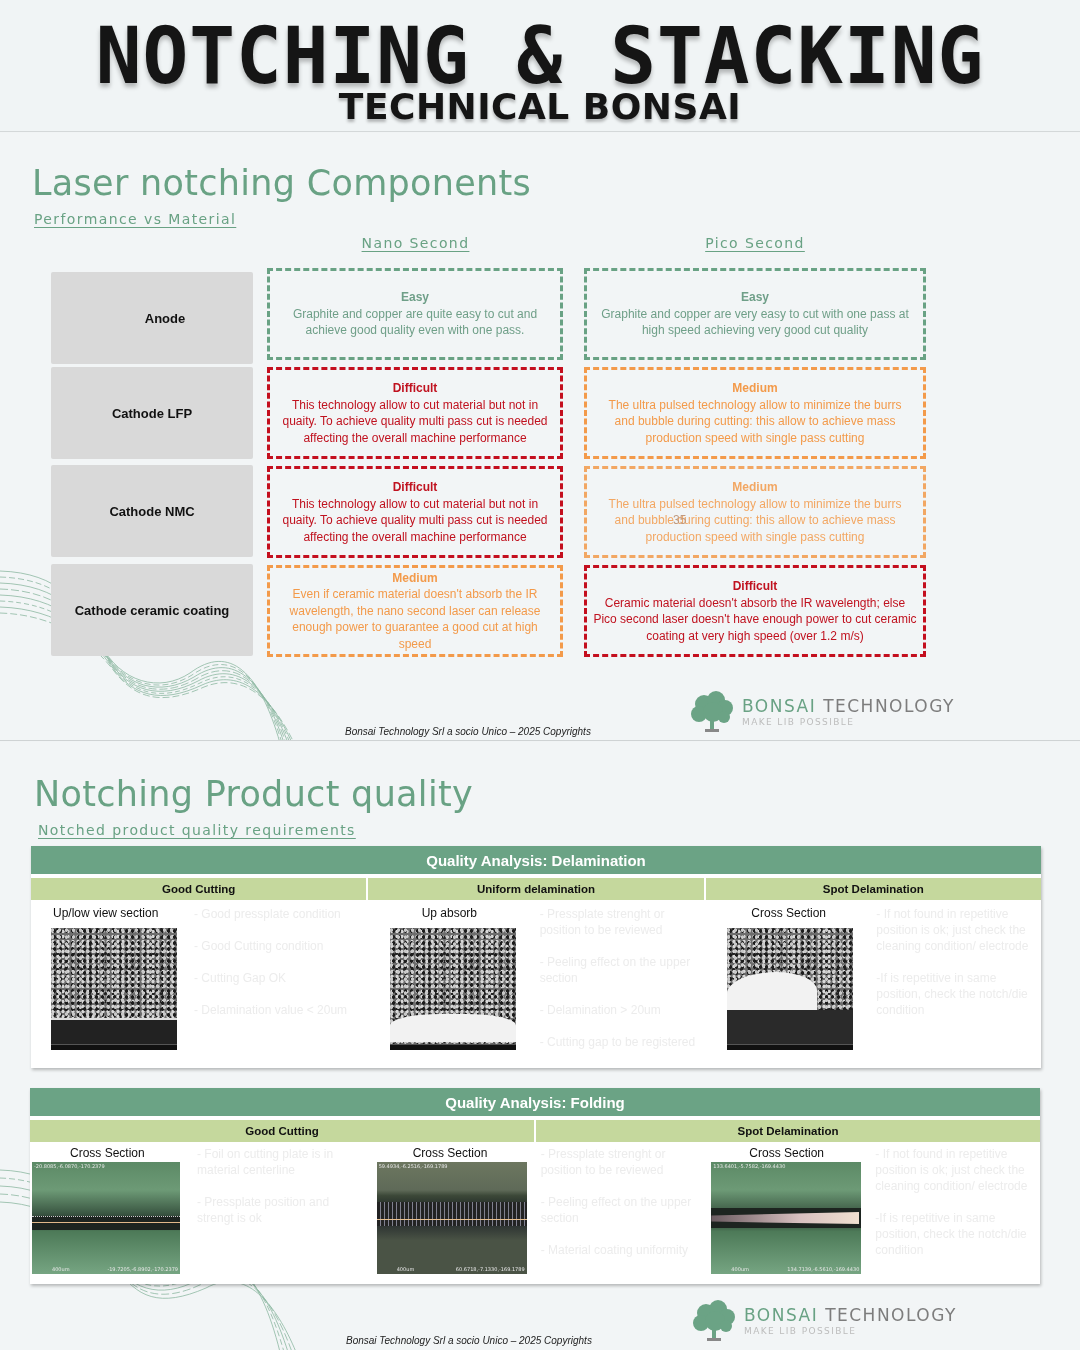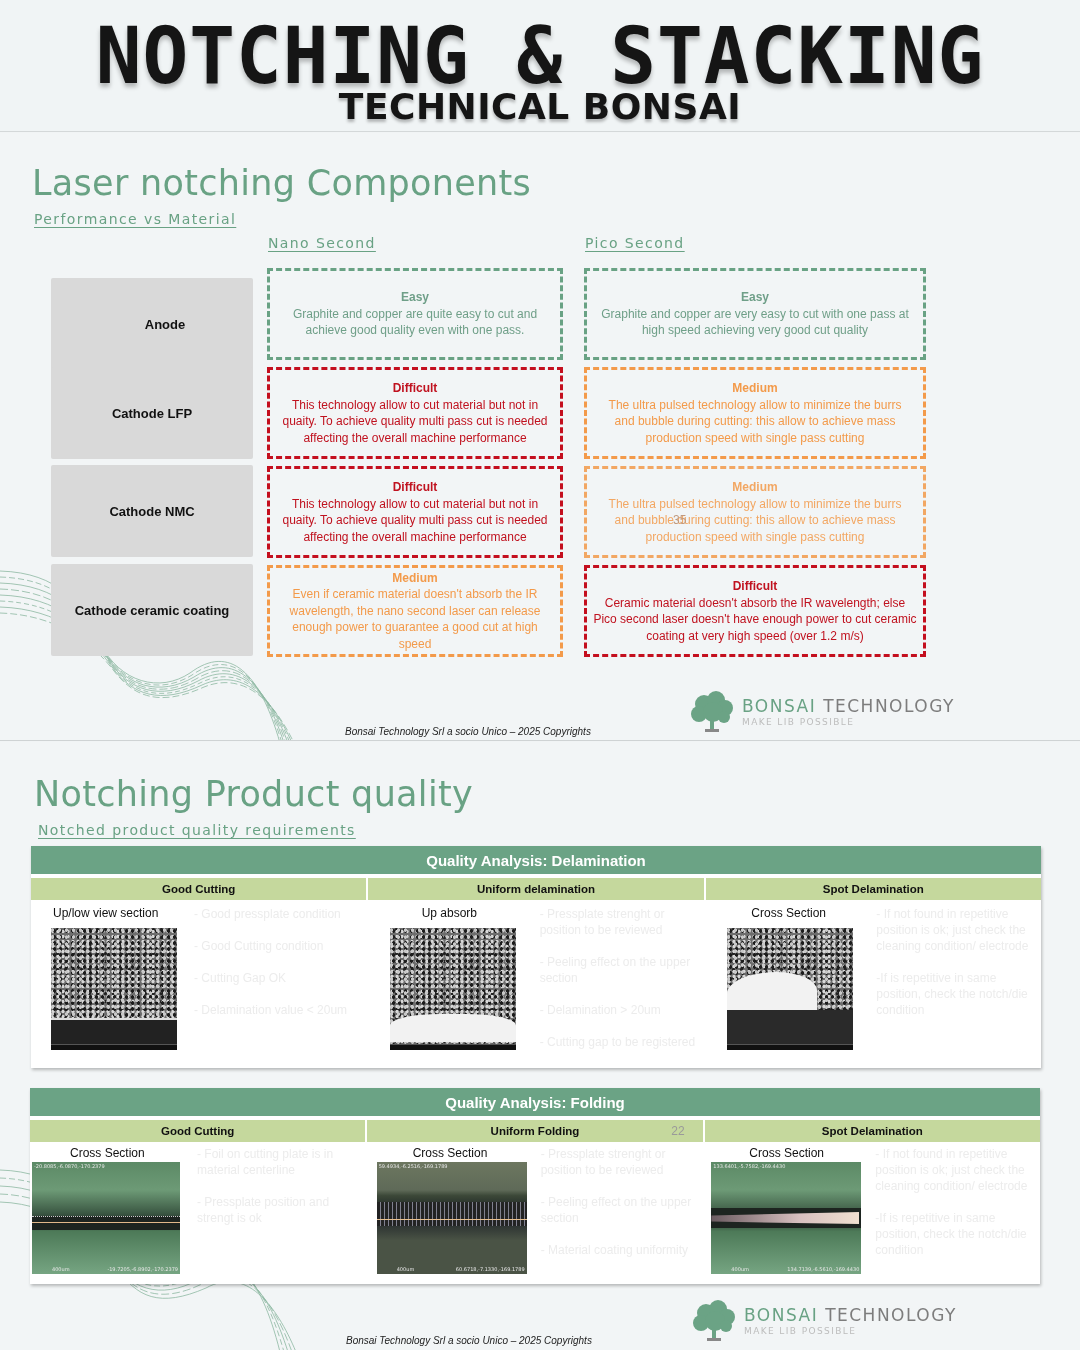--- a/index.html
+++ b/index.html
@@ -11,21 +11,21 @@
   .header .main-title { position: absolute; left: 0; right: 0; top: 14px; font-family: "DejaVu Sans Mono", monospace; font-weight: bold; font-size: 76px; letter-spacing: 1px; color: #151515; text-shadow: 0 4px 4px rgba(0,0,0,0.25); line-height: 84px; transform: scaleY(1.02); }
   .header .sub-title { position: absolute; left: 0; right: 0; top: 88px; font-family: "DejaVu Sans", sans-serif; font-weight: bold; font-size: 36px; color: #151515; text-shadow: 0 3px 3px rgba(0,0,0,0.25); line-height: 38px; letter-spacing: 0.5px; }
 
   
   .slide { position: absolute; left: 0; width: 1080px; background: #f2f5f6; overflow: hidden; }
   .slide1 { top: 133px; height: 608px; border-bottom: 1px solid #cfd3d4; }
   .slide2 { top: 742px; height: 608px; }
 
   .slide-title { position: absolute; font-family: "DejaVu Sans", sans-serif; color: #69a284; font-size: 35px; letter-spacing: 0.3px; }
   .slide-sub { position: absolute; font-family: "DejaVu Sans", sans-serif; color: #69a284; font-size: 14px; letter-spacing: 1.4px; text-decoration: underline; text-underline-offset: 3px; }
-  .col-head { position: absolute; color: #69a284; font-size: 14px; letter-spacing: 1.4px; text-decoration: underline; text-underline-offset: 3px; }
+  .col-head { position: absolute; color: #69a284; font-size: 14px; letter-spacing: 1.4px; text-decoration: underline; text-underline-offset: 3px; text-align: center; }
 
   .mat { position: absolute; left: 51px; width: 202px; height: 92px; background: #d9d9d9; display: flex; align-items: center; justify-content: center; font-family: "Liberation Sans", sans-serif; font-weight: bold; font-size: 13px; color: #111; border-radius: 2px; }
 
   .cell { position: absolute; border: 3px dashed; display: flex; flex-direction: column; align-items: center; justify-content: center; text-align: center; font-family: "Liberation Sans", sans-serif; font-size: 12px; line-height: 16.5px; padding: 0 6px; }
   .cell .lvl { font-weight: bold; }
   .easy { border-color: #69a284; color: #6f9f88; }
   .medium { border-color: #f39a4a; color: #f39a4a; }
   .difficult { border-color: #c40f1e; color: #c0121f; }
   .cell .overlay-num { position: absolute; color: #b88a6a; font-size: 12px; }
 
@@ -89,21 +89,21 @@
       <path d="M0,50 C60,52 94,82 114,108 C134,134 160,144 204,124 C244,108 274,138 294,180" stroke-dasharray="7 3"></path>
     </g>
   </svg>
 
   <div class="slide-title" style="left:32px;top:30px;">Laser notching Components</div>
   <div class="slide-sub" style="left:34px;top:78px;">Performance vs Material</div>
 
   <div class="col-head" style="left:268px;width:295px;top:102px;">Nano Second</div>
   <div class="col-head" style="left:585px;width:340px;top:102px;">Pico Second</div>
 
-  <div class="mat" style="top:145px;padding-left:26px;">Anode</div>
+  <div class="mat" style="top:139px;padding-left:26px;">Anode</div>
   <div class="mat" style="top:234px;">Cathode LFP</div>
   <div class="mat" style="top:332px;">Cathode NMC</div>
   <div class="mat" style="top:431px;">Cathode ceramic coating</div>
 
   <div class="cell easy" style="left:267px;top:135px;width:296px;height:92px;">
     <span class="lvl">Easy</span>
     <span style="padding:0 16px;">Graphite and copper are quite easy to cut and achieve good quality even with one pass.</span>
   </div>
   <div class="cell difficult" style="left:267px;top:234px;width:296px;height:92px;">
     <span class="lvl">Difficult</span>
@@ -220,24 +220,20 @@
           <p>-If is repetitive in same position, check the notch/die condition</p>
         </div>
       </div>
     </div>
   </div>
 
   <div class="qtable" style="top:346px;left:30px;height:196px;">
     <div class="qhead">Quality Analysis: Folding</div>
     <div class="qcols">
       <div class="qcol">Good Cutting</div>
-      <div class="qcol">
-        <span>Uniform Folding</span>
-        <span class="num">22</span>
-      </div>
       <div class="qcol">Spot Delamination</div>
     </div>
     <div class="qbody" style="height:142px;">
       <div class="qcell">
         <div class="sec-label" style="left:40px;top:4px;">Cross Section</div>
         <div class="img optic-green" style="left:2px;top:20px;width:148px;height:112px;">
           <div class="foil" style="top:54px;height:14px;background:#1d2420;border-top:1px dotted #ccc;"></div>
           <div class="foil" style="top:60px;height:1px;background:#e2b88a;"></div>
           <span class="optic-label" style="left:2px;top:1px;">-20.8085,-6.0870,-170.2379</span>
           <span class="optic-label" style="left:20px;bottom:2px;">400um</span>

